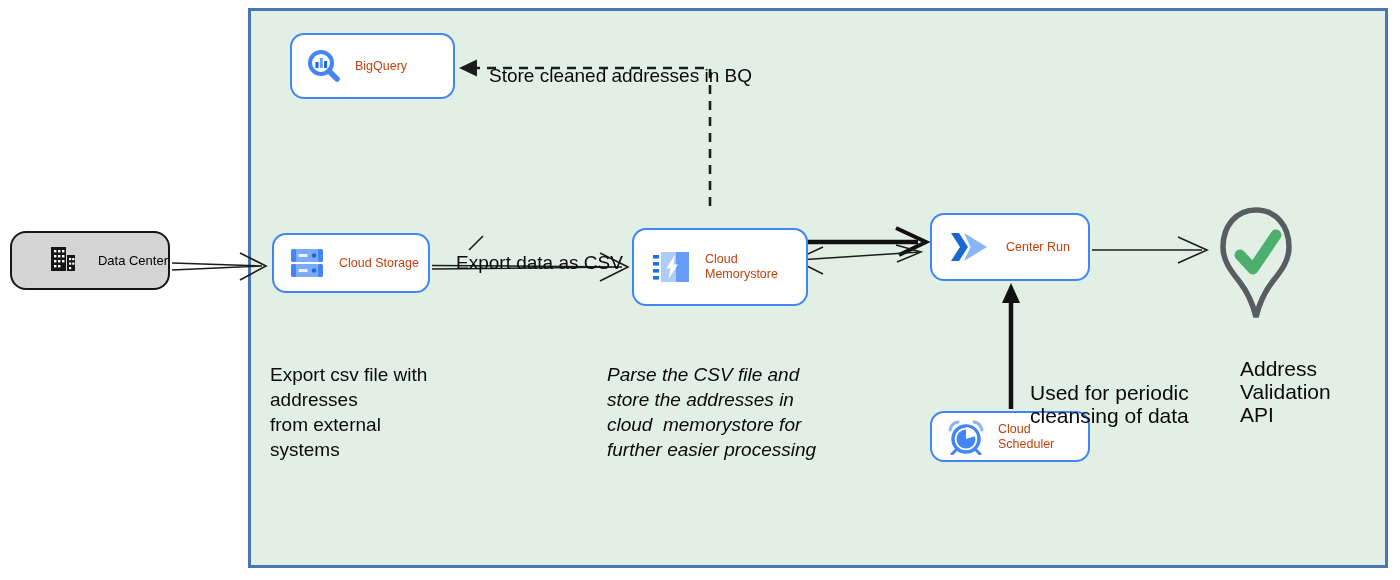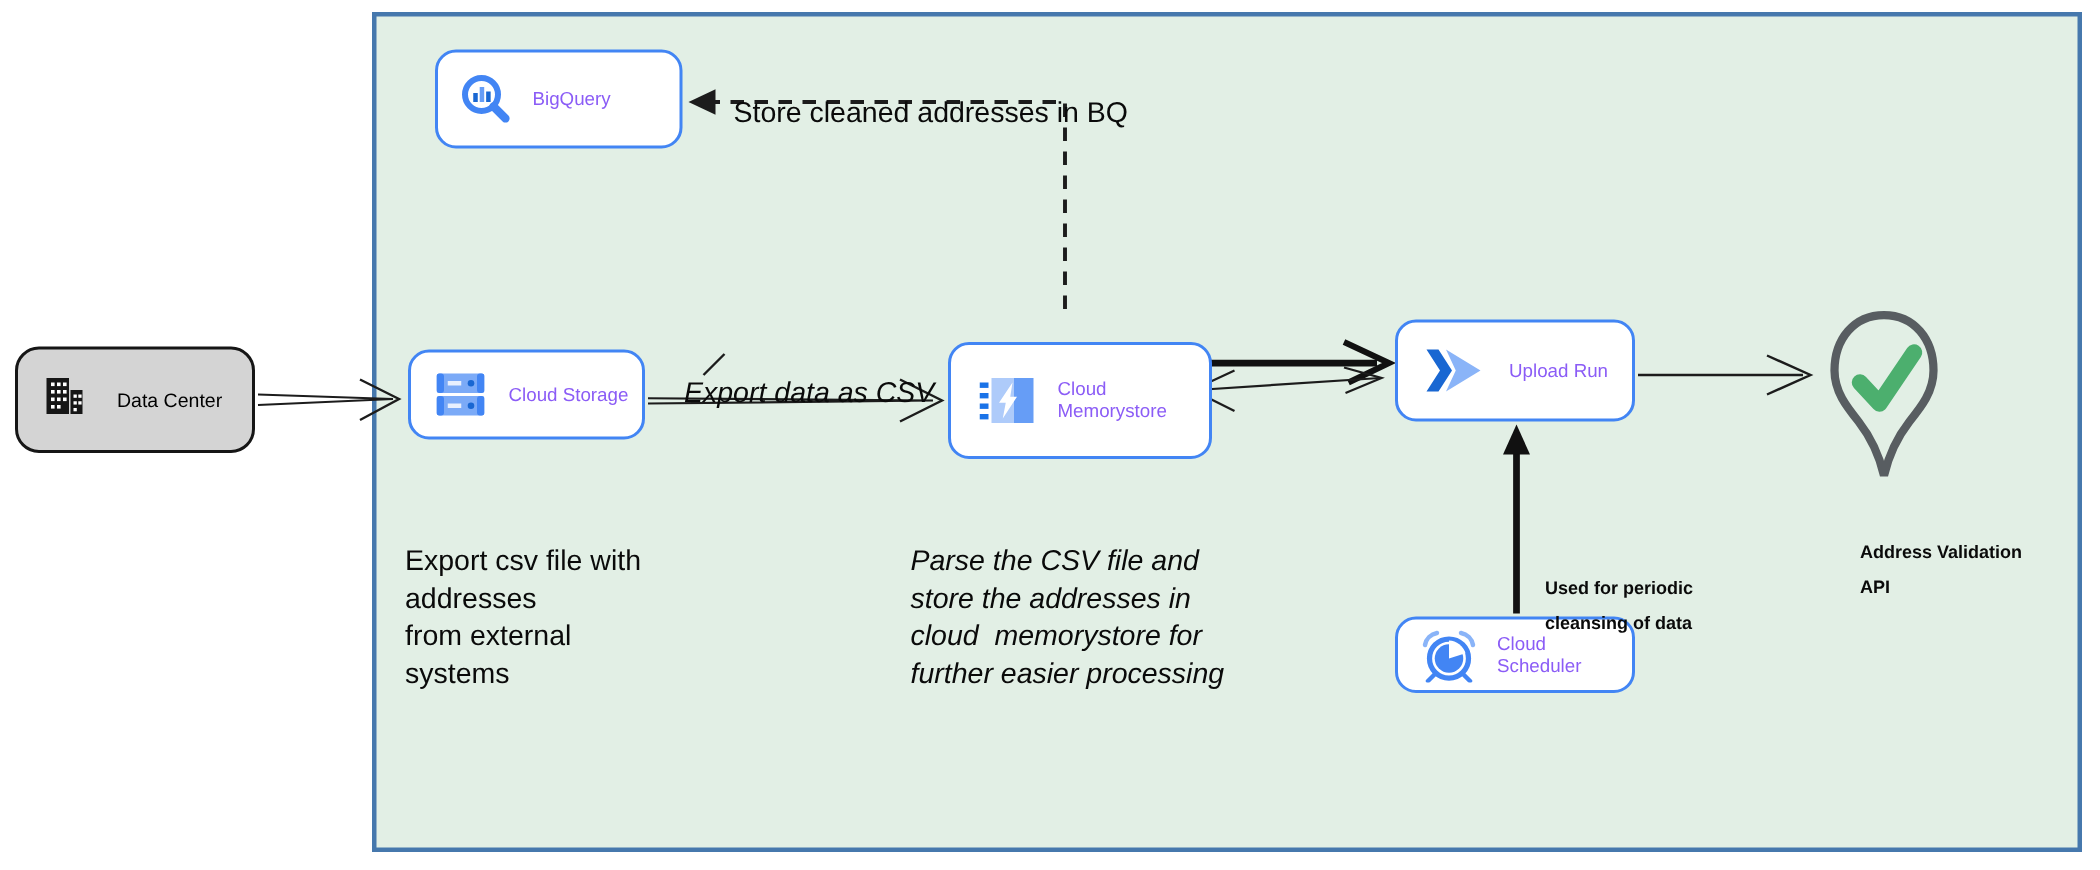--- a/index.html
+++ b/index.html
@@ -10,29 +10,29 @@
   .gcp-container{
     position:absolute;left:248px;top:8px;width:1140px;height:560px;
     background:#e2efe5;border:3px solid #4678ad;box-sizing:border-box;
   }
   svg.edges{position:absolute;left:0;top:0;width:1400px;height:580px;pointer-events:none;}
   .node{
     position:absolute;display:flex;align-items:center;box-sizing:border-box;
     background:#ffffff;border:2px solid #4285f4;border-radius:14px;
   }
   .node .icon{flex:0 0 auto;display:flex;align-items:center;justify-content:center;}
-  .node .nlabel{font-size:12.5px;line-height:15px;color:#8b5cf6;}
+  .node .nlabel{font-size:12.5px;line-height:15px;color:#c2410c;}
   .ext-node{
     position:absolute;display:flex;align-items:center;box-sizing:border-box;
     background:#d4d4d4;border:2px solid #161616;border-radius:16px;
   }
   .ext-node .nlabel{font-size:13px;color:#000;}
   .note{position:absolute;white-space:pre-wrap;color:#0a0a0a;margin-top:32px;}
   .note-lg{font-size:19px;line-height:25px;}
-  .note-md{font-size:12px;line-height:23px;font-weight:bold;}
+  .note-md{font-size:21px;line-height:23px;}
   .pin-wrap{position:absolute;left:1216px;top:204px;width:80px;height:130px;}
 </style>
 </head>
 <body>
 
 <div class="gcp-container"></div>
 
 <svg class="edges" viewBox="0 0 1400 580">
 
   <g stroke="#1c1c1c" fill="none">
@@ -67,21 +67,21 @@
     <path d="M1092,250 L1202,250" stroke-width="1.6"></path>
     <path d="M1178,237 L1207,250 L1178,263" stroke-width="1.6"></path>
   </g>
 
   <g>
     <path d="M1011,409 L1011,298" stroke="#111" stroke-width="4.5" fill="none"></path>
     <path d="M1011,283 L1002,303 L1020,303 Z" fill="#111" stroke="none"></path>
   </g>
 </svg>
 
-<div class="ext-node" style="left:10px;top:231px;width:160px;height:71px;padding-left:18px;">
+<div class="ext-node" style="left:10px;top:231px;width:160px;height:59px;padding-left:18px;justify-content:flex-end;">
   <span class="icon">
     <svg width="26" height="26" viewBox="0 0 26 26">
       <rect x="1" y="1" width="15" height="24" fill="#161616"></rect>
       <g fill="#ffffff">
         <rect x="4" y="4" width="2.4" height="2.4"></rect>
           <rect x="8" y="4" width="2.4" height="2.4"></rect>
           <rect x="12" y="4" width="2.4" height="2.4"></rect>
         <rect x="4" y="9" width="2.4" height="2.4"></rect>
           <rect x="8" y="9" width="2.4" height="2.4"></rect>
           <rect x="12" y="9" width="2.4" height="2.4"></rect>
@@ -157,21 +157,21 @@
   <span class="nlabel" style="margin-left:14px;width:82px;">Cloud Memorystore</span>
 </div>
 
 <div class="node" style="left:930px;top:213px;width:160px;height:68px;padding-left:18px;">
   <span class="icon">
     <svg width="38" height="30" viewBox="0 0 38 30">
       <polygon points="1,1 9,1 18,15 9,29 1,29 10,15" fill="#1967d2"></polygon>
       <polygon points="14,1 37,15 14,29 20.5,15" fill="#8ab4f8"></polygon>
     </svg>
   </span>
-  <span class="nlabel" style="margin-left:18px;">Upload Run</span>
+  <span class="nlabel" style="margin-left:18px;">Center Run</span>
 </div>
 
 <div class="node" style="left:930px;top:411px;width:160px;height:51px;padding-left:14px;">
   <span class="icon">
     <svg width="40" height="36" viewBox="0 0 40 36">
       <path d="M4,11 A10 10 0 0 1 12,3" stroke="#8ab4f8" stroke-width="3" fill="none" stroke-linecap="round"></path>
       <path d="M28,3 A10 10 0 0 1 36,11" stroke="#8ab4f8" stroke-width="3" fill="none" stroke-linecap="round"></path>
       <path d="M10,31 L6,35" stroke="#4285f4" stroke-width="3" stroke-linecap="round"></path>
       <path d="M30,31 L34,35" stroke="#4285f4" stroke-width="3" stroke-linecap="round"></path>
       <circle cx="20" cy="20" r="13" fill="#ffffff" stroke="#4285f4" stroke-width="3.5"></circle>
@@ -185,21 +185,21 @@
 <div class="pin-wrap">
   <svg width="80" height="130" viewBox="0 0 80 130">
     <path d="M40,6 C20,6 7,22 7,43 C7,57 15,67 23,77 C30,86 36,96 40,113 C44,96 50,86 57,77 C65,67 73,57 73,43 C73,22 60,6 40,6 Z" fill="none" stroke="#585d61" stroke-width="5.5"></path>
     <path d="M24,51 L37,65 L60,31" fill="none" stroke="#4caf6e" stroke-width="11" stroke-linecap="round" stroke-linejoin="round"></path>
   </svg>
 </div>
 <div class="note note-md" style="left:1240px;top:325px;">Address Validation
 API</div>
 
 <div class="note note-lg" style="left:489px;top:31px;">Store cleaned addresses in BQ</div>
-<div class="note note-lg" style="left:456px;top:218px;font-style:italic;">Export data as CSV</div>
+<div class="note note-lg" style="left:456px;top:218px;">Export data as CSV</div>
 <div class="note note-lg" style="left:270px;top:330px;">Export csv file with
 addresses
 from external
 systems</div>
 <div class="note note-lg" style="left:607px;top:330px;font-style:italic;">Parse the CSV file and
 store the addresses in
 cloud  memorystore for
 further easier processing</div>
 <div class="note note-md" style="left:1030px;top:349px;">Used for periodic
 cleansing of data</div>

